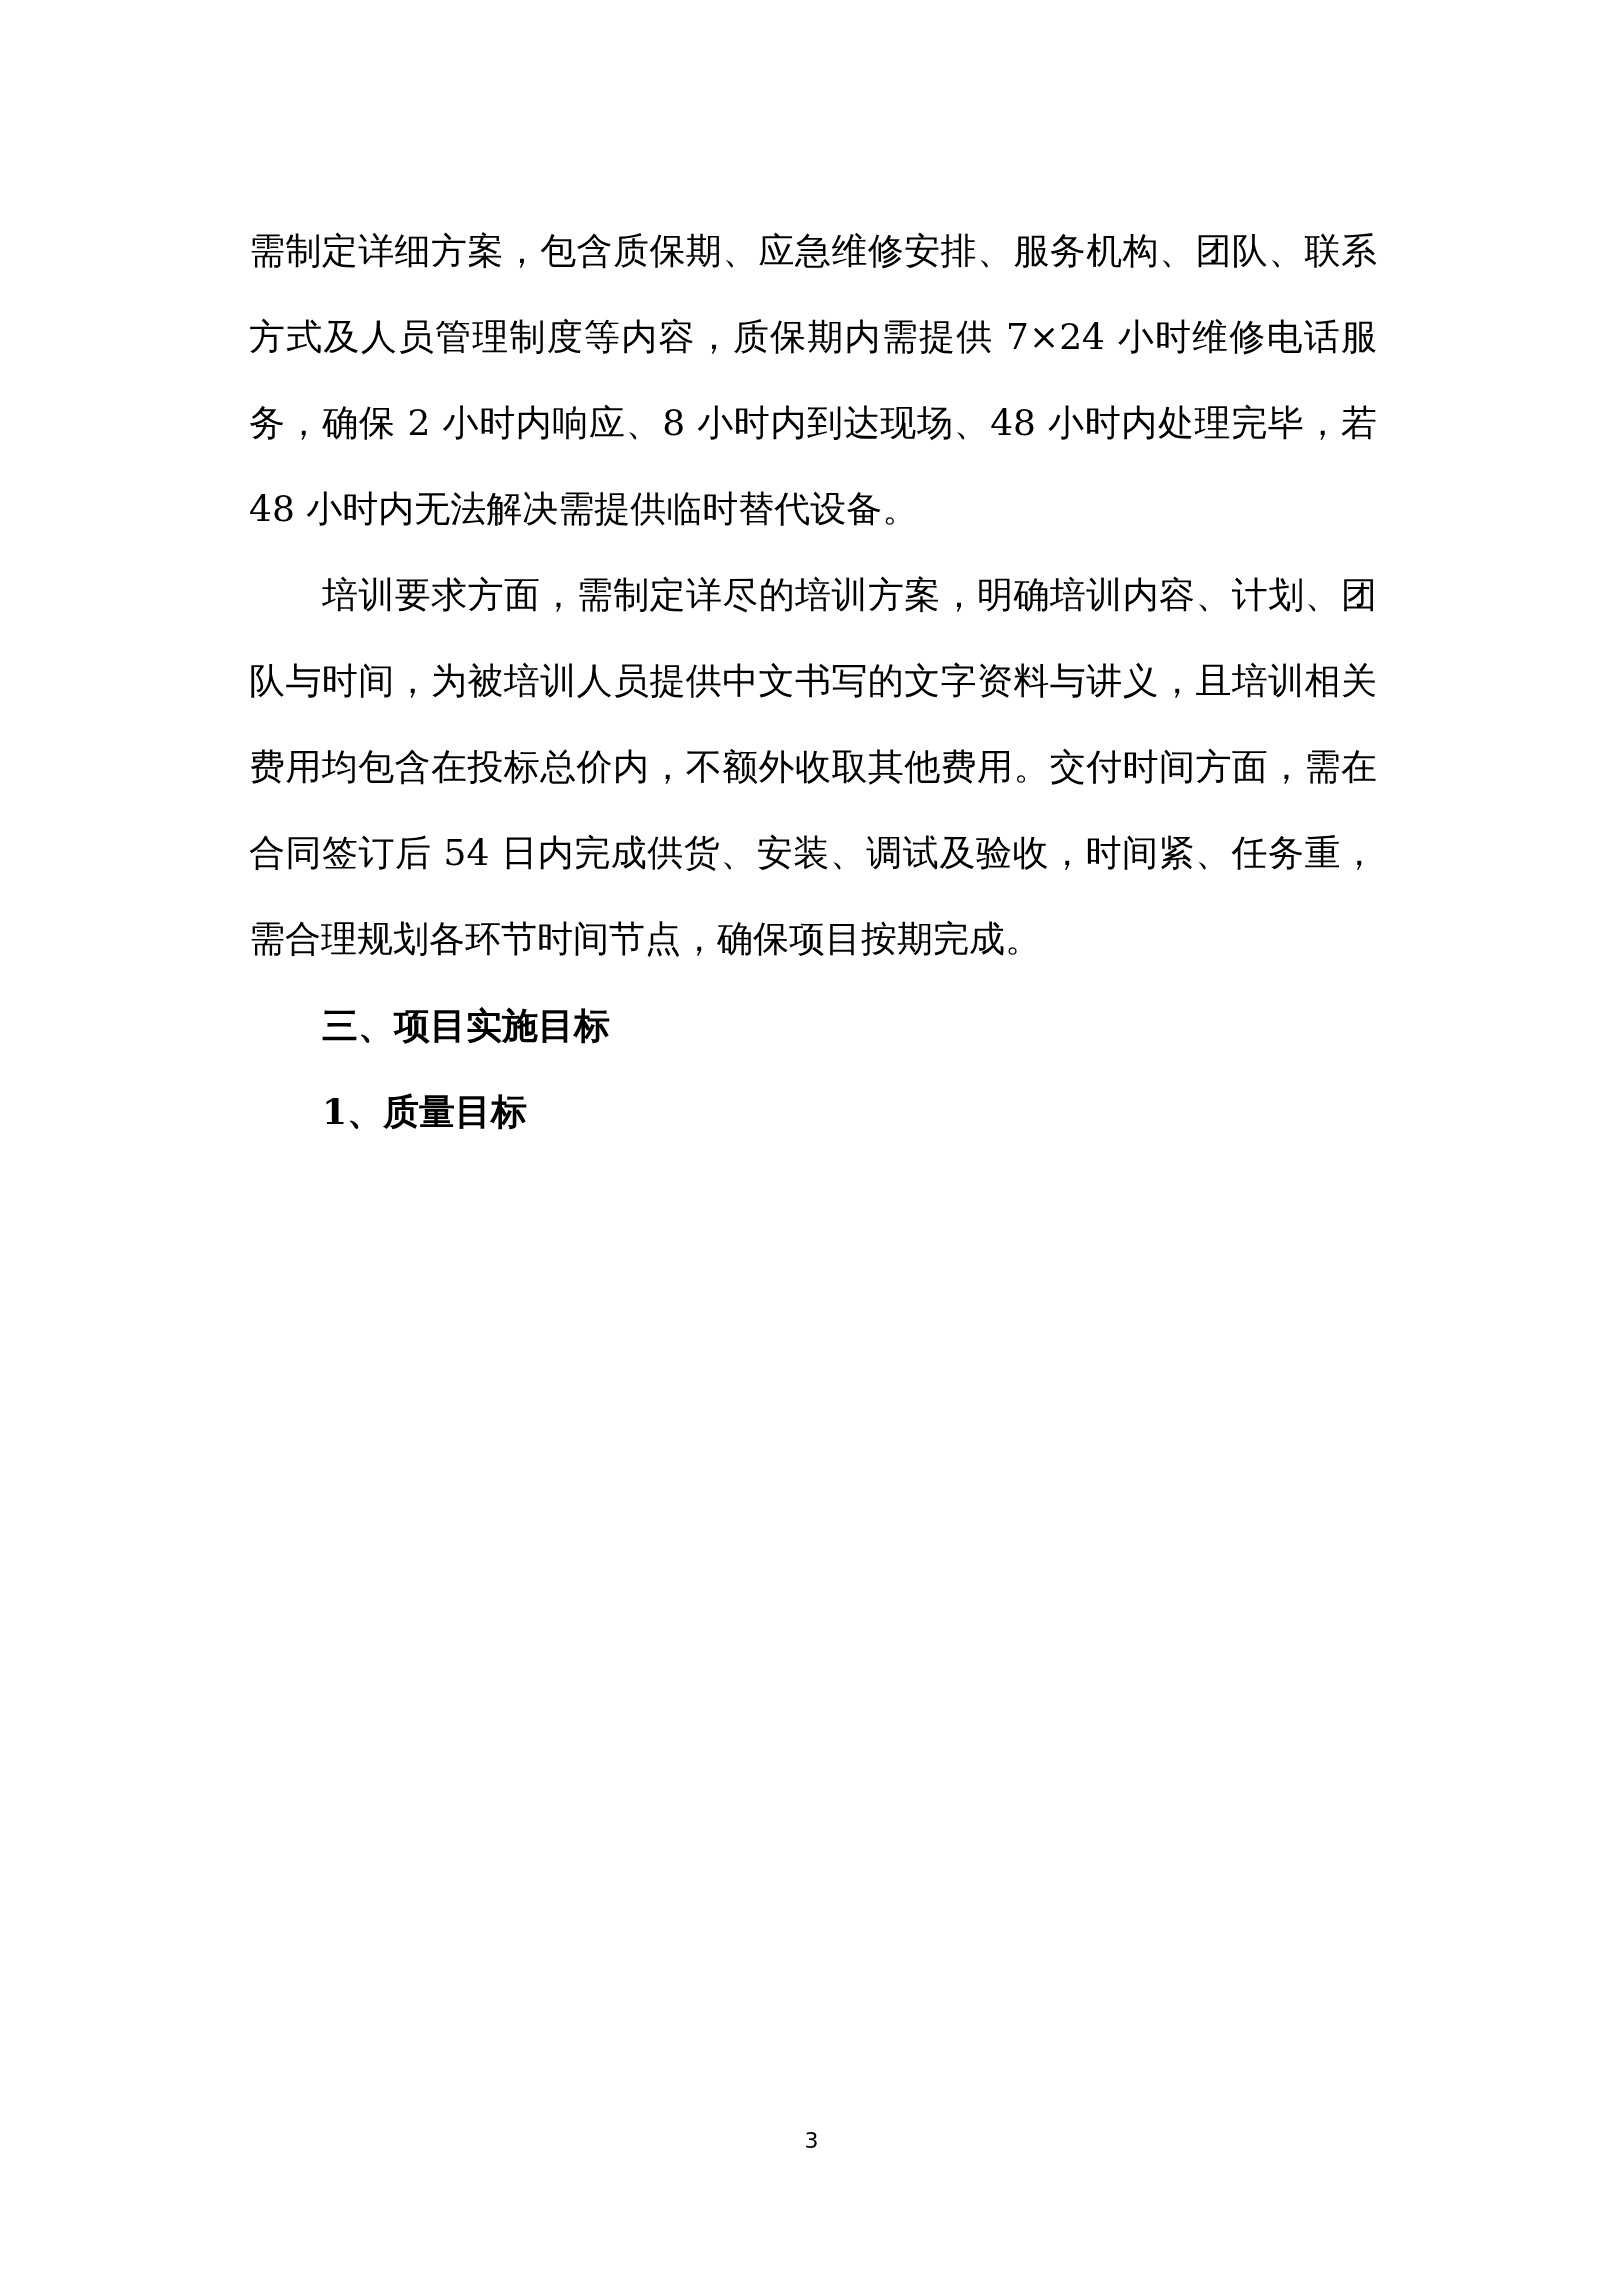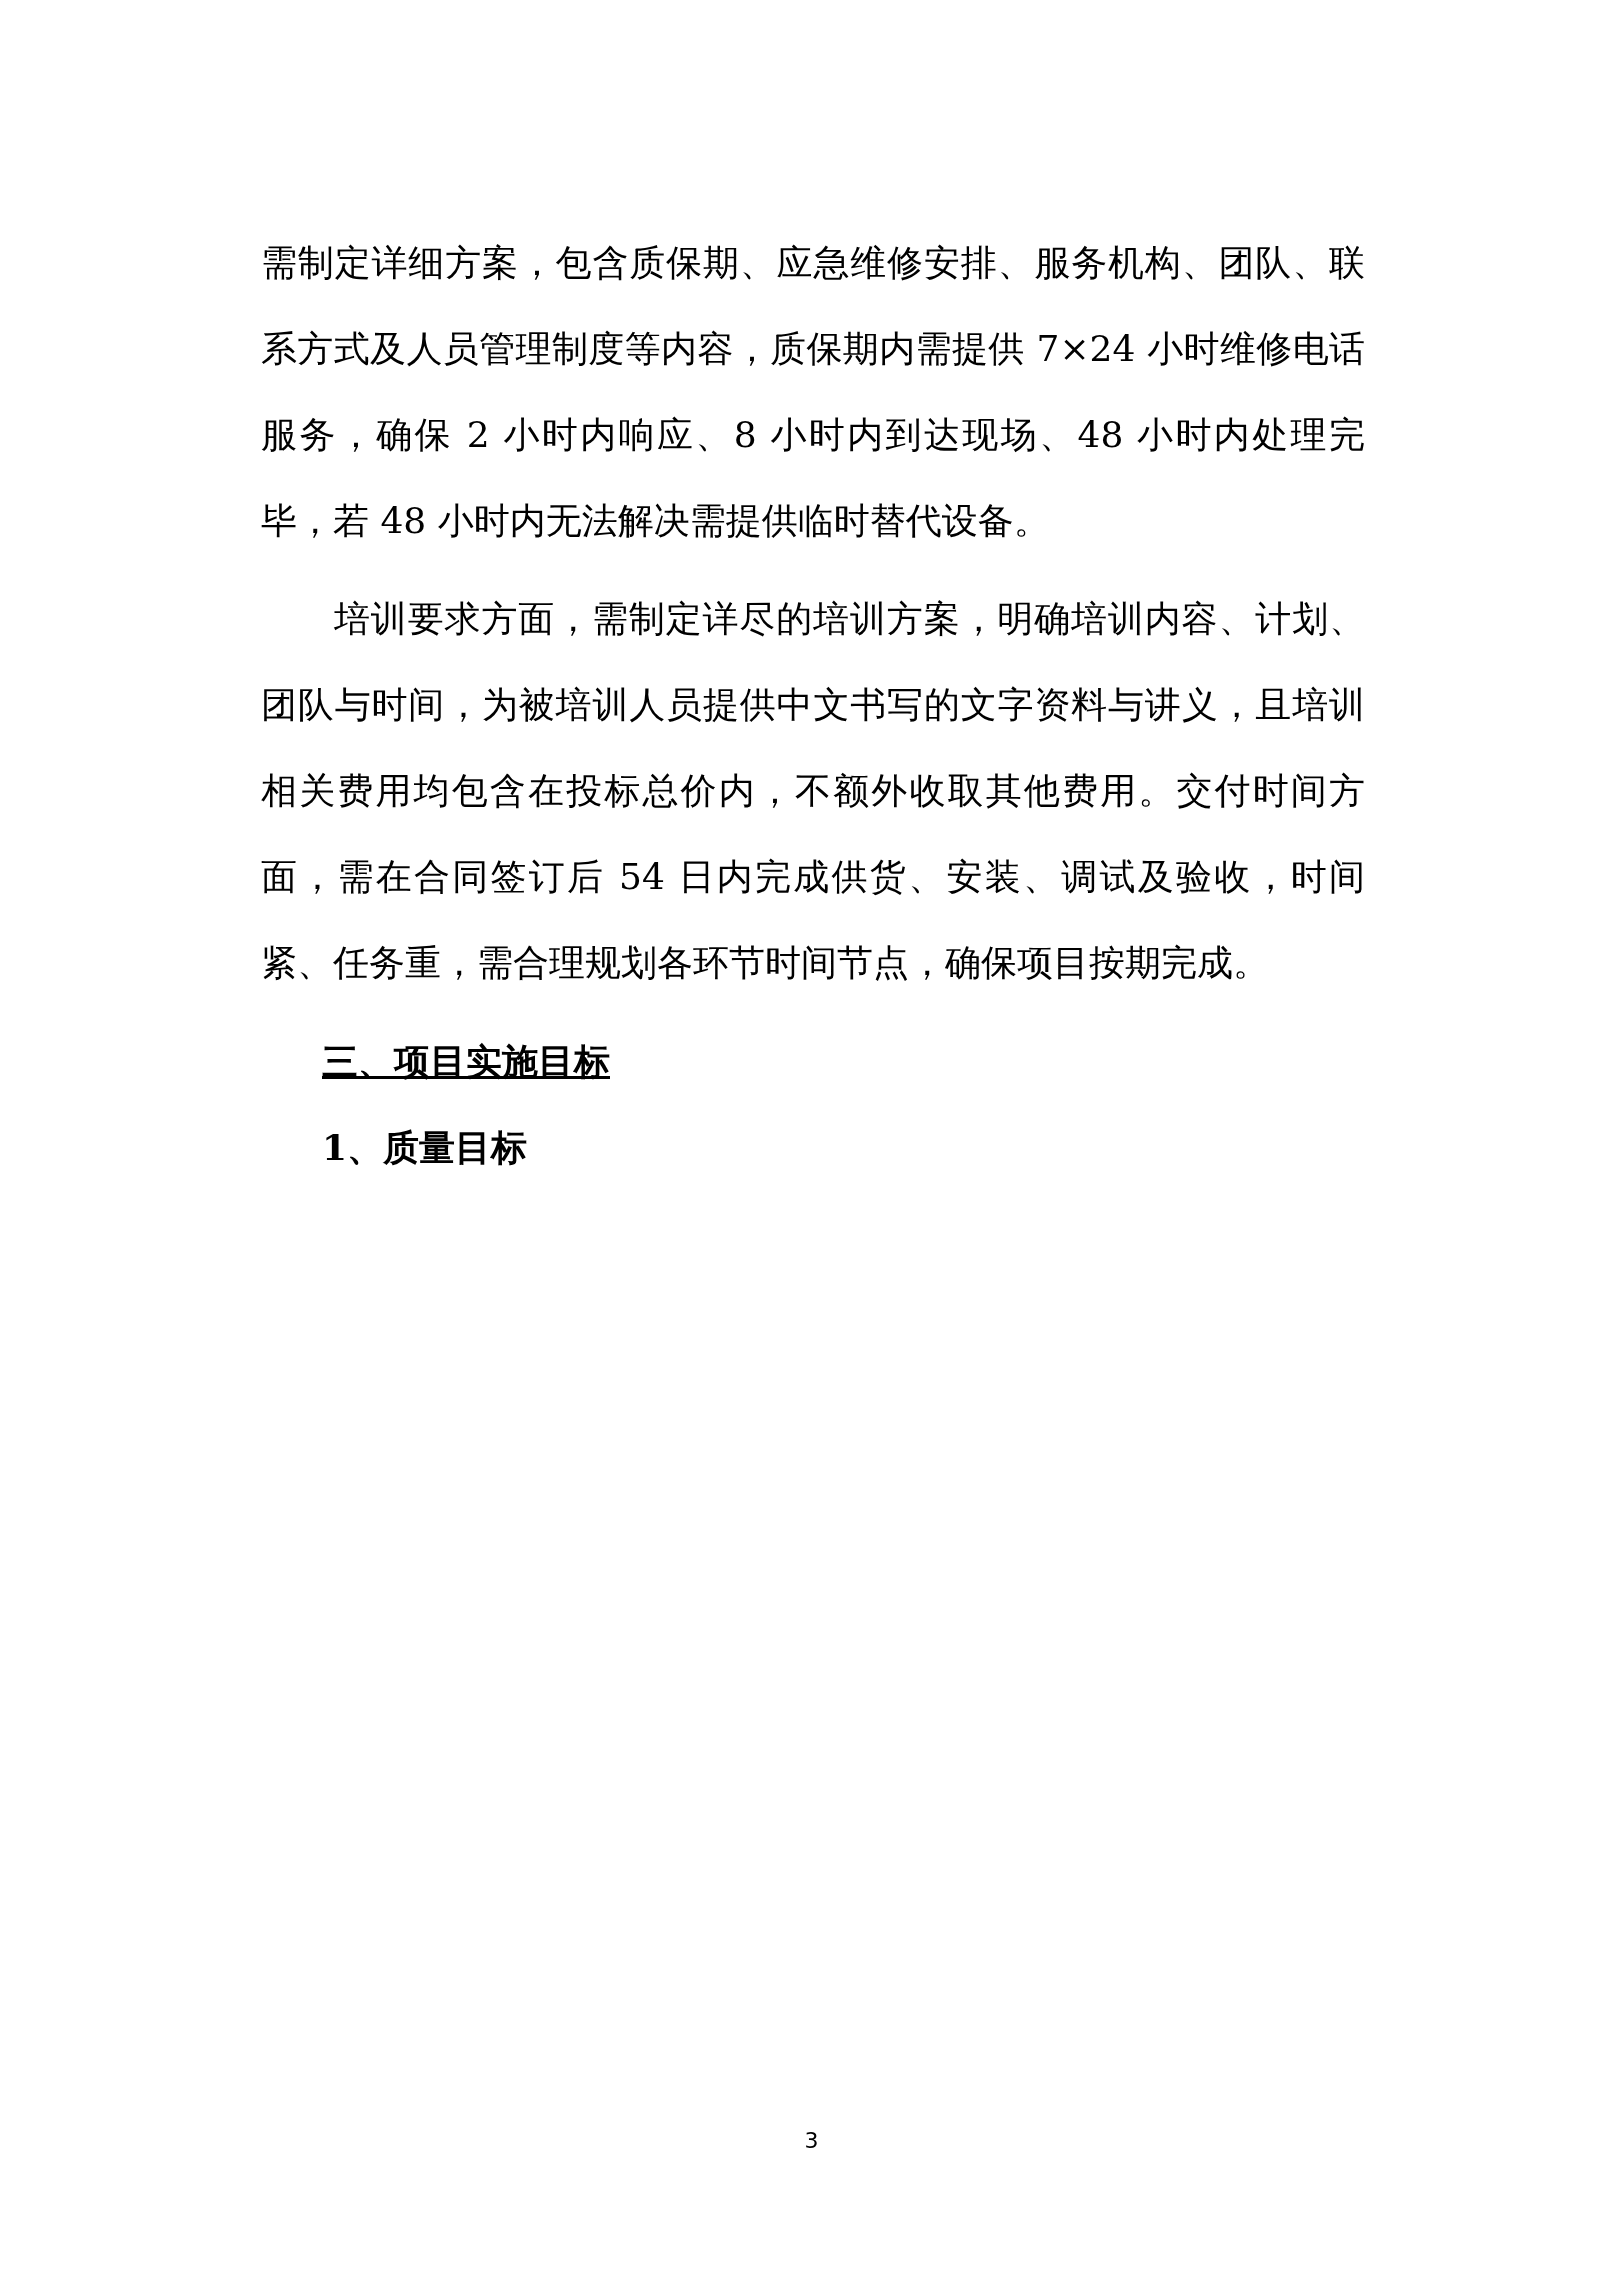--- a/index.html
+++ b/index.html
@@ -19,33 +19,32 @@
       left: 249px;
       top: 208px;
       width: 1128px;
       font-family: "DejaVu Serif", "Liberation Serif", serif;
       font-size: 36px;
       line-height: 86px;
       text-align: justify;
       text-justify: inter-character;
     }
     .para {
-      margin: 12px;
+      margin: 0;
       padding: 0;
       text-indent: 73px;
     }
     .para.noindent {
       text-indent: 0;
     }
     .heading {
       margin: 0;
       padding: 0;
       text-indent: 73px;
       font-weight: bold;
-      text-decoration: underline;
     }
     .subheading {
       margin: 0;
       padding: 0;
       text-indent: 73px;
       font-weight: bold;
     }
     .page-number {
       position: absolute;
       left: 0;

